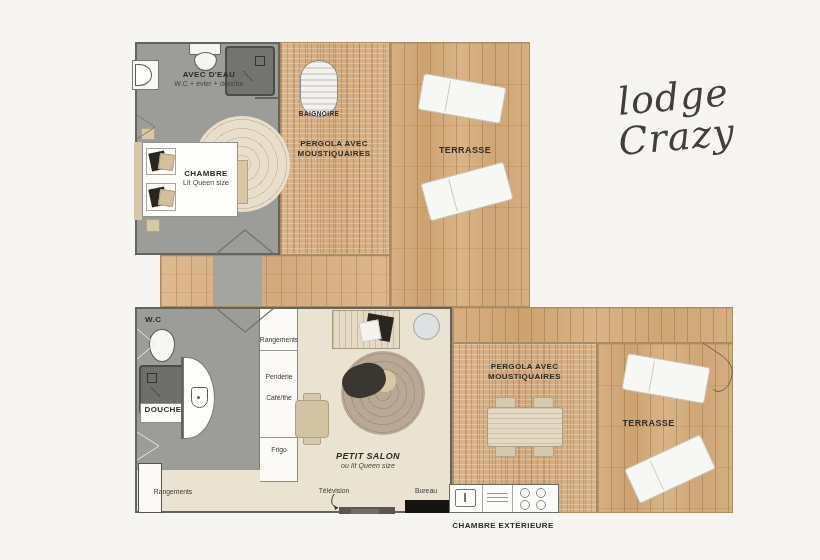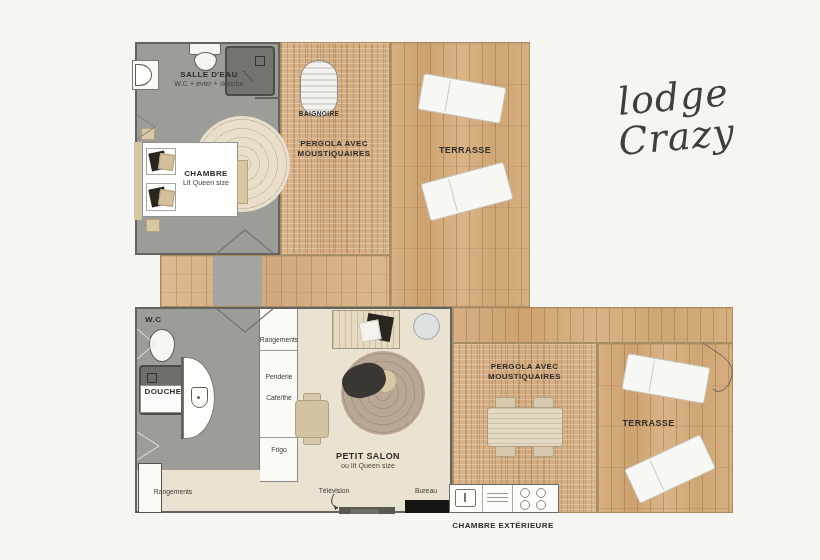--- a/index.html
+++ b/index.html
@@ -91,21 +91,21 @@
     </div>
 
     <div class="abs" style="left:118px;top:53px;width:23px;height:2px;background:#63635f;"></div>
 
     <div class="abs" style="left:-5px;top:16px;width:27px;height:30px;background:#f8f7f4;border:1px solid #7a7873;">
       <div class="abs" style="left:2px;top:3px;width:17px;height:22px;background:#fff;border:1px solid #5d5b56;border-radius:0 14px 14px 0/0 12px 12px 0;"></div>
     </div>
     <div class="abs" style="left:4px;top:84px;width:14px;height:12px;background:#d9c8a6;border:1px solid #b4a37e;"></div>
 
     <div class="abs" style="left:12px;top:26px;width:120px;">
-      <div class="lbl lbl-8">SALLE D'EAU</div>
+      <div class="lbl lbl-8">AVEC D'EAU</div>
       <div class="sub" style="text-align:center;">W.C + évier + douche</div>
     </div>
 
     <div class="abs rug-round-beige" style="left:57px;top:72px;width:96px;height:96px;"></div>
 
     <div class="abs" style="left:-3px;top:98px;width:8px;height:78px;background:#d8c7a6;"></div>
     <div class="abs bed" style="left:5px;top:98px;width:96px;height:75px;">
       <div class="abs pillow-box" style="left:3px;top:5px;width:30px;height:27px;">
         <div class="abs pillow-dark" style="left:3px;top:3px;width:16px;height:18px;transform:rotate(-12deg);"></div>
         <div class="abs pillow-beige" style="left:12px;top:5px;width:15px;height:16px;transform:rotate(8deg);"></div>
@@ -146,21 +146,21 @@
   <div class="abs cream-room" style="left:135px;top:307px;width:317px;height:206px;">
 
     <div class="abs" style="left:0;top:0;width:123px;height:161px;background:#9c9c98;border-right:1px solid #7d7d79;"></div>
     <div class="abs lbl lbl-8" style="left:8px;top:6px;width:30px;text-align:left;">W.C</div>
     <div class="abs" style="left:12px;top:20px;width:26px;height:33px;background:#f7f6f3;border:1px solid #5d5b56;border-radius:50%/45% 45% 55% 55%;"></div>
 
     <div class="abs shower" style="left:2px;top:56px;width:48px;height:50px;background:#6e6e6a;">
       <div class="abs" style="left:6px;top:6px;width:10px;height:10px;border:1px solid #33312d;"></div>
       <div class="abs" style="left:12px;top:14px;width:13px;height:13px;border-bottom:1px dotted #33312d;transform:rotate(45deg);"></div>
     </div>
-    <div class="abs douche-tag lbl lbl-8" style="left:3px;top:76px;width:46px;height:28px;line-height:12px;">DOUCHE</div>
+    <div class="abs douche-tag lbl lbl-8" style="left:3px;top:94px;width:46px;height:20px;line-height:12px;">DOUCHE</div>
 
     <div class="abs" style="left:44px;top:48px;width:2px;height:82px;background:#63635f;"></div>
     <div class="abs" style="left:46px;top:48px;width:32px;height:82px;background:#fdfdfb;border:1px solid #7a7873;border-radius:0 28px 28px 0/0 41px 41px 0;">
       <div class="abs" style="left:7px;top:29px;width:17px;height:21px;border:1.5px solid #5d5b56;border-radius:3px 3px 9px 9px;"></div>
       <div class="abs" style="left:13px;top:38px;width:3px;height:3px;background:#5d5b56;border-radius:50%;"></div>
     </div>
 
     <div class="abs" style="left:123px;top:0;width:38px;height:173px;background:#fbfaf7;border-right:1px solid #8b8b87;border-bottom:1px solid #8b8b87;">
       <div class="divider" style="top:41px;"></div>
       <div class="divider" style="top:128px;"></div>
@@ -174,21 +174,21 @@
       <div class="abs pillow-dark" style="left:33px;top:4px;width:26px;height:25px;transform:rotate(10deg);"></div>
       <div class="abs" style="left:27px;top:10px;width:20px;height:20px;background:#f5f3ee;border:1px solid #c9c5bc;transform:rotate(-10deg);"></div>
     </div>
     <div class="abs" style="left:276px;top:4px;width:27px;height:27px;border-radius:50%;background:#dde1e2;border:1.5px solid #9aa0a1;"></div>
     <div class="abs rug-round-taupe" style="left:204px;top:42px;width:84px;height:84px;"></div>
     <div class="abs" style="left:237px;top:61px;width:22px;height:22px;border-radius:50%;background:#d8c8a6;"></div>
     <div class="abs" style="left:205px;top:55px;width:44px;height:33px;border-radius:45%;background:#3a3733;transform:rotate(-18deg);"></div>
     <div class="abs" style="left:158px;top:91px;width:34px;height:38px;background:#d2c3a2;border:1px solid #b0a07e;border-radius:4px;"></div>
     <div class="abs chair" style="left:166px;top:84px;width:18px;height:8px;"></div>
     <div class="abs chair" style="left:166px;top:128px;width:18px;height:8px;"></div>
-    <div class="abs" style="left:171px;top:142px;width:120px;">
+    <div class="abs" style="left:171px;top:142px;width:120px;font-style:italic;">
       <div class="lbl lbl-9">PETIT SALON</div>
       <div class="sub" style="text-align:center;">ou lit Queen size</div>
     </div>
 
     <div class="abs closet" style="left:1px;top:154px;width:24px;height:50px;"></div>
     <div class="abs tiny" style="left:6px;top:179px;width:60px;">Rangements</div>
     <div class="abs tiny" style="left:162px;top:178px;width:70px;">Télévision</div>
     <div class="abs" style="left:202px;top:198px;width:56px;height:7px;background:#5a5751;"></div>
     <div class="abs" style="left:214px;top:200px;width:28px;height:5px;background:#716e68;"></div>
     <div class="abs tiny" style="left:259px;top:178px;width:60px;">Bureau</div>

